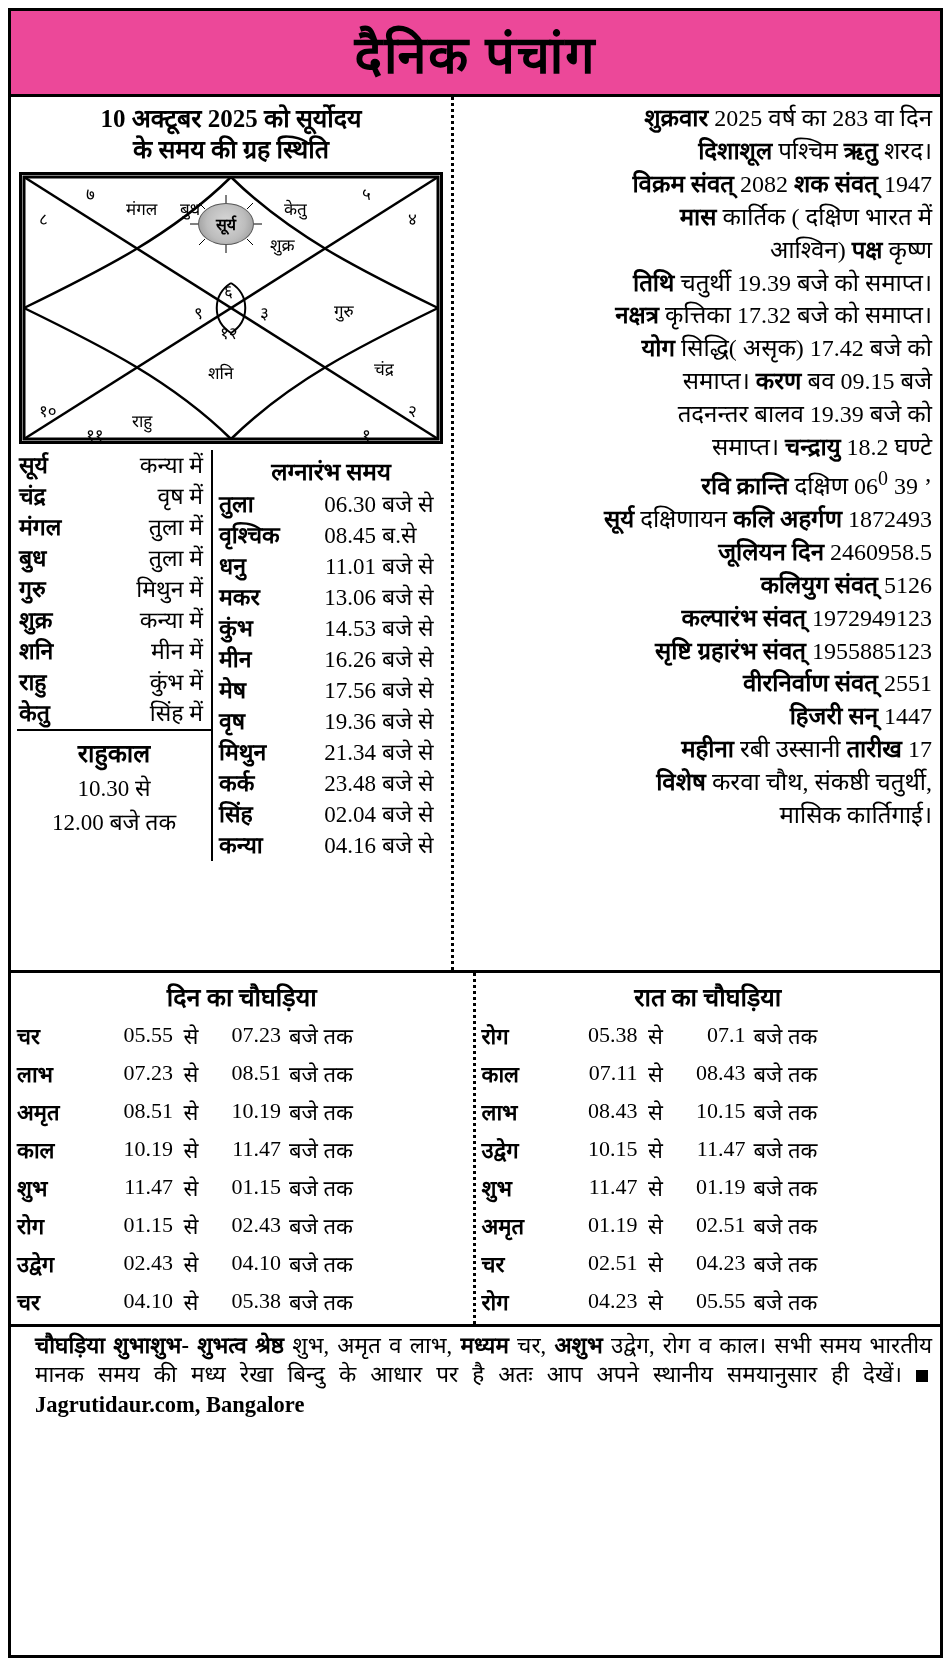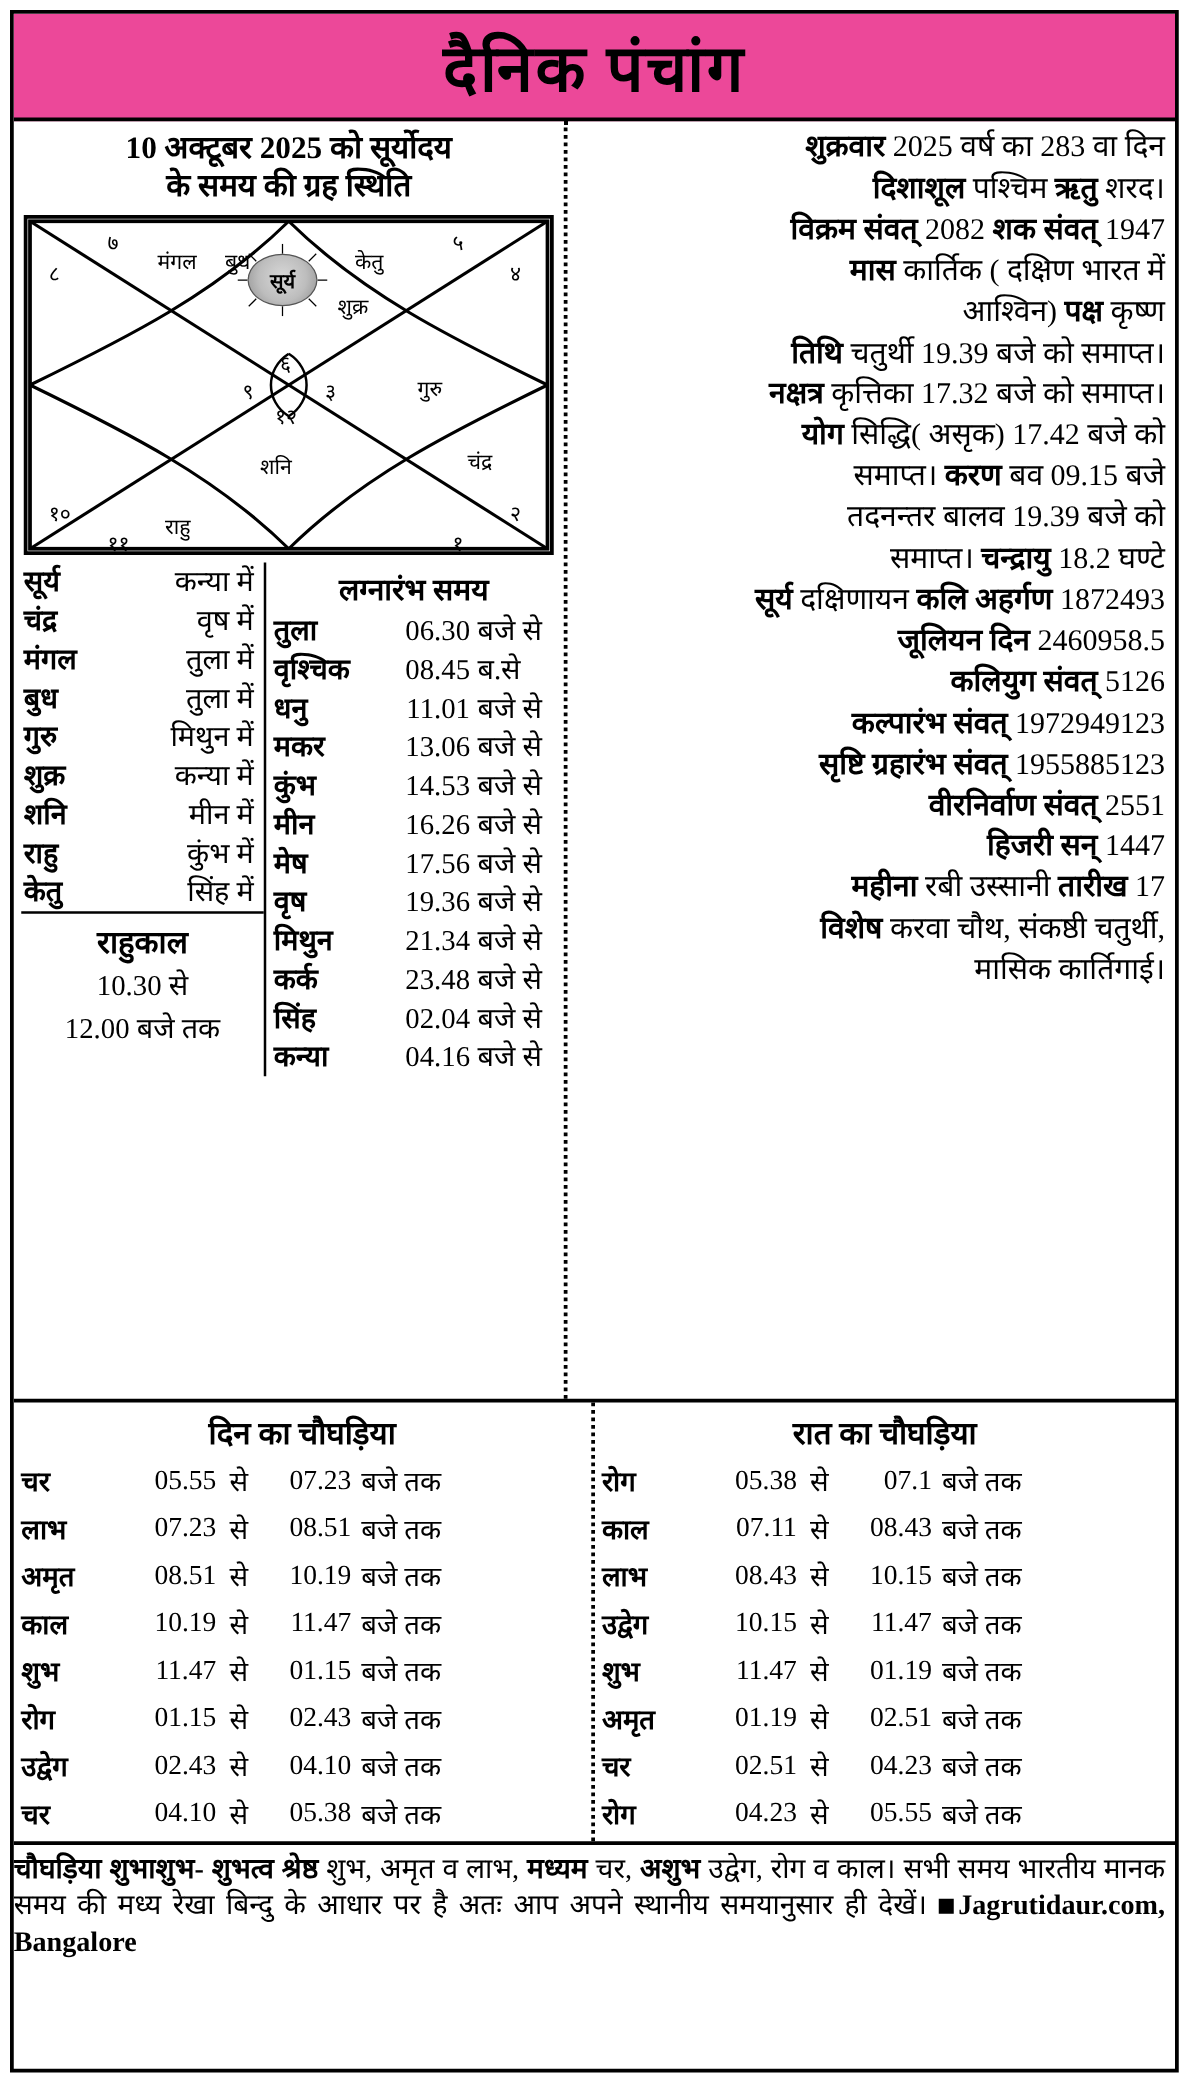--- a/index.html
+++ b/index.html
@@ -39,21 +39,21 @@
     font-weight: bold;
     letter-spacing: 2px;
     color: #000;
     font-family: "Liberation Serif", "DejaVu Serif", serif;
   }
 
   
   .upper {
     display: flex;
     border-bottom: 3px solid #000;
-    height: 1025px;
+    height: 876px;
   }
   .col-left {
     width: 443px;
     border-right: 3px dotted #000;
     padding: 4px 6px 0 6px;
     position: relative;
   }
   .col-right {
     flex: 1;
     padding: 6px 8px 0 10px;
@@ -158,21 +158,21 @@
     padding: 4px 0 4px 0;
   }
   .ch-row .c-nm { font-weight:bold; width: 84px; }
   .ch-row .c-t1 { width: 72px; text-align:right; }
   .ch-row .c-se { width: 36px; text-align:center; }
   .ch-row .c-t2 { width: 72px; text-align:right; }
   .ch-row .c-tk { padding-left: 8px; }
 
   
   .footer {
-    padding: 4px 8px 2px 0;
+    padding: 4px 8px 2px 24px;
     font-size: 22.5px;
     line-height: 1.3;
     text-align: justify;
   }
   .footer b { font-weight:bold; }
   .brand { font-weight:bold; }
   .sq { display:inline-block; width:12px; height:12px; background:#000; margin-right:4px; vertical-align: baseline;}
 </style>
 </head>
 <body>
@@ -365,20 +365,21 @@
           <div class="rline"><b>दिशाशूल</b> पश्चिम <b>ऋतु</b> शरद।</div>
           <div class="rline"><b>विक्रम संवत्</b> 2082 <b>शक संवत्</b> 1947</div>
           <div class="rline"><b>मास</b> कार्तिक ( दक्षिण भारत में</div>
           <div class="rline">आश्विन) <b>पक्ष</b> कृष्ण</div>
           <div class="rline"><b>तिथि</b> चतुर्थी 19.39 बजे को समाप्त।</div>
           <div class="rline"><b>नक्षत्र</b> कृत्तिका 17.32 बजे को समाप्त।</div>
           <div class="rline"><b>योग</b> सिद्धि( असृक) 17.42 बजे को</div>
           <div class="rline">समाप्त। <b>करण</b> बव 09.15 बजे</div>
           <div class="rline">तदनन्तर बालव 19.39 बजे को</div>
           <div class="rline">समाप्त। <b>चन्द्रायु</b> 18.2 घण्टे</div>
+          <div class="rline"><b>रवि क्रान्ति</b> दक्षिण 06<sup>0</sup> 39 ’</div>
           <div class="rline"><b>सूर्य</b> दक्षिणायन <b>कलि अहर्गण</b> 1872493</div>
           <div class="rline"><b>जूलियन दिन</b> 2460958.5</div>
           <div class="rline"><b>कलियुग संवत्</b> 5126</div>
           <div class="rline"><b>कल्पारंभ संवत्</b> 1972949123</div>
           <div class="rline"><b>सृष्टि ग्रहारंभ संवत्</b> 1955885123</div>
           <div class="rline"><b>वीरनिर्वाण संवत्</b> 2551</div>
           <div class="rline"><b>हिजरी सन्</b> 1447</div>
           <div class="rline"><b>महीना</b> रबी उस्सानी <b>तारीख</b> 17</div>
           <div class="rline"><b>विशेष</b> करवा चौथ, संकष्ठी चतुर्थी,</div>
           <div class="rline">मासिक कार्तिगाई।</div>

